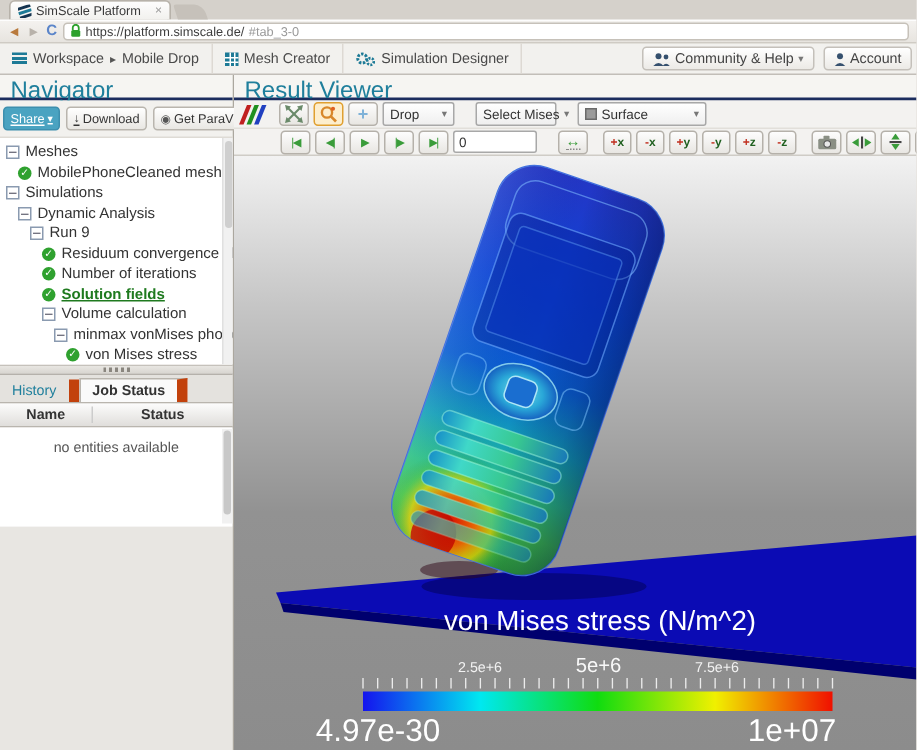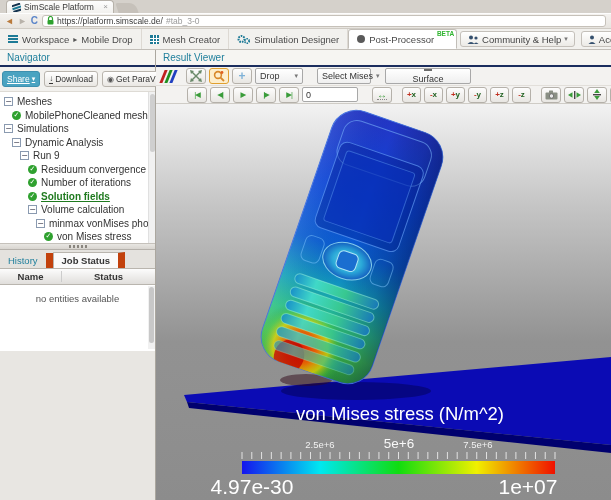--- a/index.html
+++ b/index.html
@@ -38,21 +38,21 @@
      linear-gradient(#fff,#fff) 0 3px/9px 1px no-repeat,
      linear-gradient(#fff,#fff) 0 6px/9px 1px no-repeat,
      linear-gradient(#fff,#fff) 3px 0/1px 9px no-repeat,
      linear-gradient(#fff,#fff) 6px 0/1px 9px no-repeat,#1d7a96;}
   .ic-circle{width:8px;height:8px;border-radius:50%;background:#5a5a5a;}
 
   
   .main{display:flex;height:452px;}
   .left{width:156px;background:#f2f1ee;border-right:1px solid #aba79f;display:flex;flex-direction:column;}
   .right{width:455px;display:flex;flex-direction:column;background:#f2f1ee;}
-  .panel-head{height:17px;flex:none;padding:2px 7px 0;font-size:10px;color:#1f7f9c;border-bottom:2px solid #1b2d5e;background:#f6f5f2;}
+  .panel-head{height:17px;flex:none;padding:2px 7px 0;font-size:16px;color:#1f7f9c;border-bottom:2px solid #1b2d5e;background:#f6f5f2;}
 
   
   .navbtns{flex:none;display:flex;align-items:center;gap:4px;padding:4px 2px;background:#f2f1ee;border-bottom:1px solid #dedbd5;}
   .btn{display:flex;align-items:center;gap:2px;border:1px solid #b9b5ae;background:linear-gradient(#fff,#e9e7e3);border-radius:3px;font-size:8.5px;color:#333;padding:2px 4px;white-space:nowrap;}
   .btn.share{background:#4aa3c1;color:#fff;border-color:#3d8fae;text-decoration:underline;}
   .dl-ic{font-size:8px;line-height:8px;border-bottom:1px solid #333;color:#333;}
   .pv-ic{font-size:8px;color:#555;}
   .rf-ic{font-size:9px;color:#444;}
   .tree-wrap{flex:1;background:#fff;position:relative;overflow:hidden;}
   .tree{padding-top:3px;}
@@ -86,21 +86,21 @@
   .pvw-logo{display:flex;gap:2px;transform:skewX(-22deg);margin:0 8px 0 2px;}
   .pvw-logo i{width:3px;height:13px;display:block;}
   .vbtn{flex:none;width:20px;height:16px;display:flex;align-items:center;justify-content:center;border:1px solid #b5b1aa;border-radius:3px;background:linear-gradient(#fdfdfd,#e8e6e2);font-size:8px;color:#3a9c3a;}
   .vbtn.play{letter-spacing:-1px;font-size:7.5px;}
   .vbtn.active{border-color:#e0a030;background:#fdeecd;}
   .vbtn.axis{font-size:8px;font-weight:bold;letter-spacing:0;width:19px;}
   .vbtn.axis .sg{color:#c03020;}
   .vbtn.axis .ax{color:#206020;}
   .fselect{display:flex;align-items:center;gap:3px;border:1px solid #a8a8a8;background:linear-gradient(#fff,#efefef);height:16px;padding:0 4px;font-size:9px;color:#333;border-radius:2px;white-space:nowrap;}
   .fselect .caret{margin-left:auto;}
-  .w1{width:48px;}.w2{width:54px;}.w3{width:86px;flex-direction:column;}
+  .w1{width:48px;}.w2{width:54px;}.w3{width:86px;}
   .frame-input{width:56px;height:15px;border:1px solid #a8a8a8;border-radius:2px;font-size:9px;color:#333;padding:0 3px;font-family:"Liberation Sans",sans-serif;}
   .cube{width:8px;height:8px;background:#9a9a9a;border:1px solid #6a6a6a;}
   .loop-ic{font-size:10px;color:#3a9c3a;border-bottom:1px dotted #888;line-height:9px;}
   .cross{color:#7fb2d8;font-size:12px;font-weight:bold;}
   .gap{width:8px;flex:none;}
   .viewport{flex:1;position:relative;}
   svg text{font-family:"Liberation Sans",sans-serif;}
 </style>
 </head>
 <body>
@@ -145,25 +145,20 @@
   <div class="app-tab">
     <span class="ic-grid"></span>
     <span>Mesh Creator</span>
   </div>
   <div class="app-tab">
     <svg width="13" height="11">
         <circle cx="4.5" cy="5" r="3" fill="none" stroke="#1d7a96" stroke-width="2" stroke-dasharray="1.6 1"></circle>
         <circle cx="10" cy="7" r="2.2" fill="none" stroke="#1d7a96" stroke-width="1.8" stroke-dasharray="1.3 .9"></circle>
       </svg>
     <span>Simulation Designer</span>
-  </div>
-  <div class="app-tab active">
-    <span class="ic-circle"></span>
-    <span>Post-Processor</span>
-    <span class="beta">BETA</span>
   </div>
   <span class="hspacer"></span>
   <div class="hdr-btn">
     <svg width="12" height="9">
         <circle cx="4" cy="2.5" r="2" fill="#35506e"></circle>
         <path d="M0.5,9 Q4,5 7.5,9Z" fill="#35506e"></path>
         <circle cx="9" cy="3" r="1.6" fill="#35506e"></circle>
         <path d="M6.8,9 Q9,6 11.5,9Z" fill="#35506e"></path>
       </svg>
     <span>Community &amp; Help</span>

